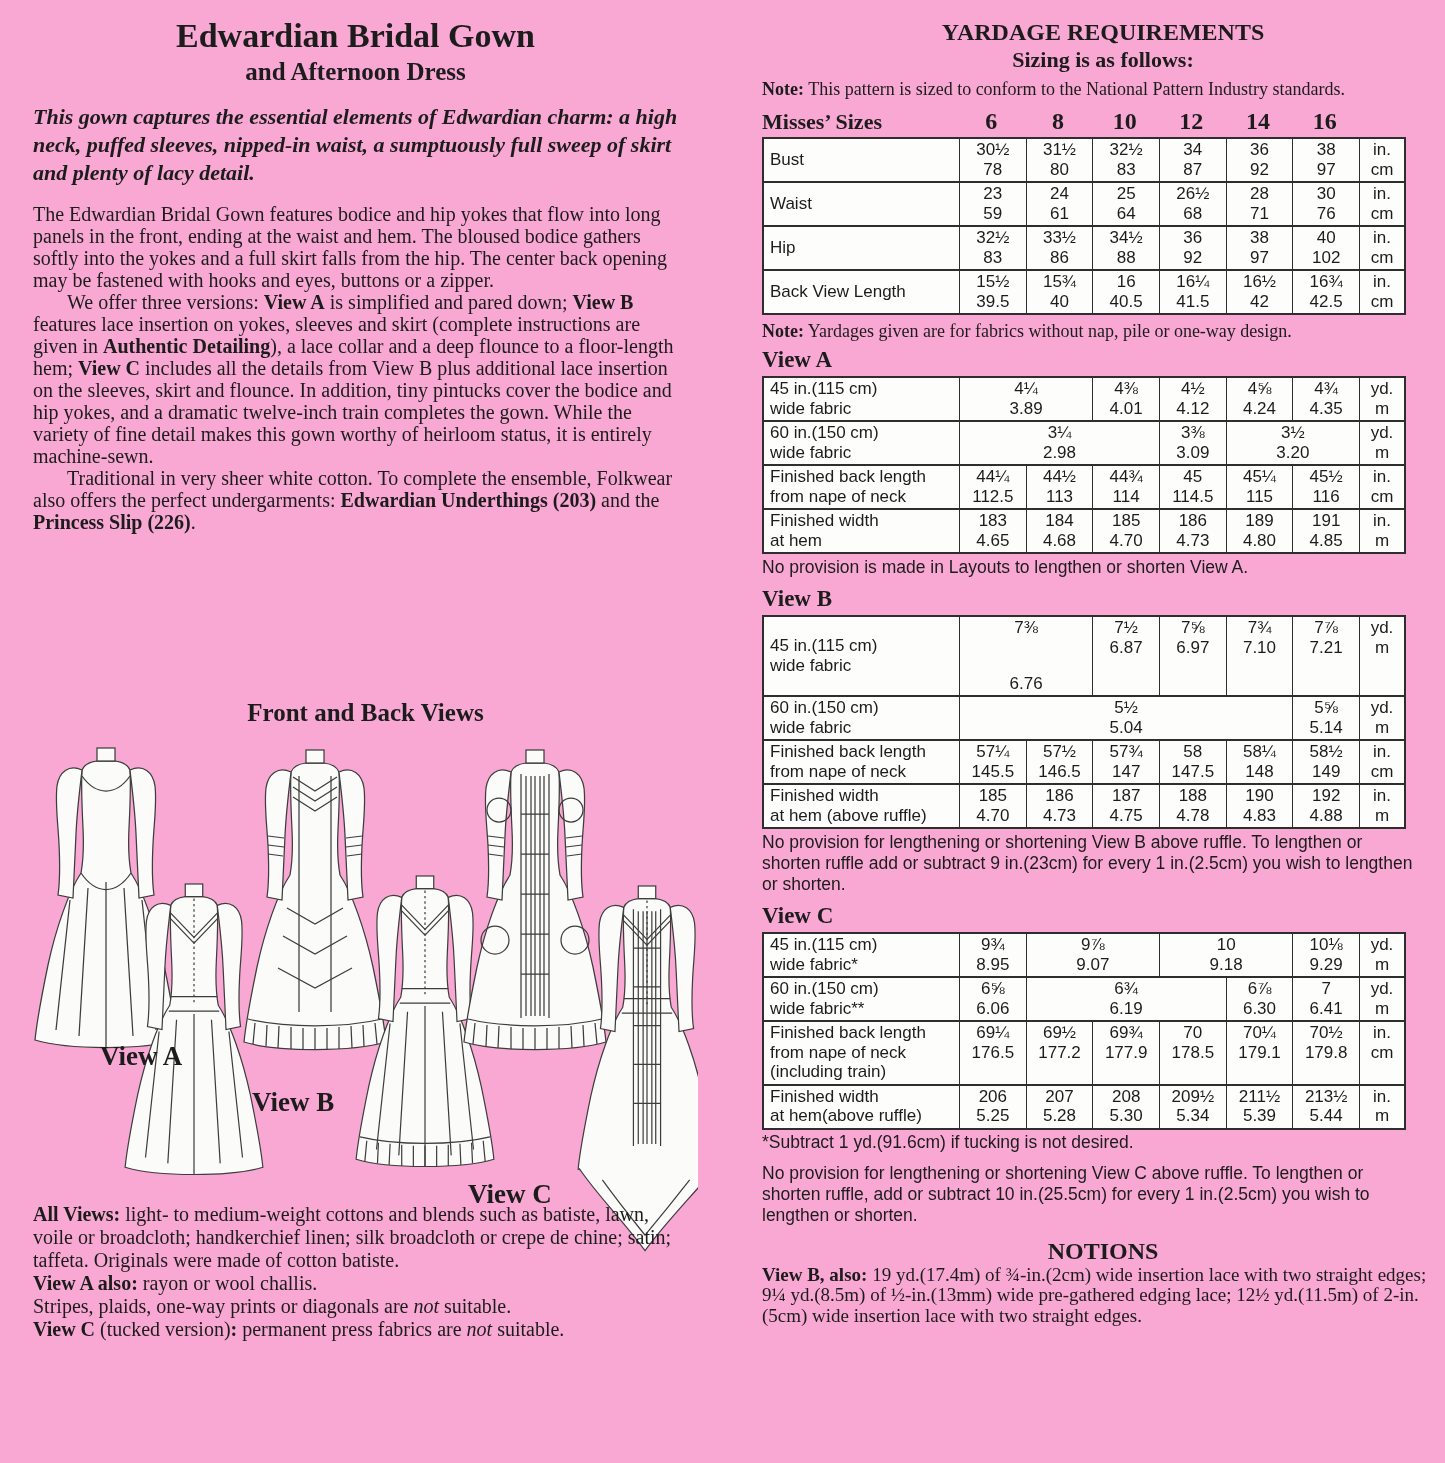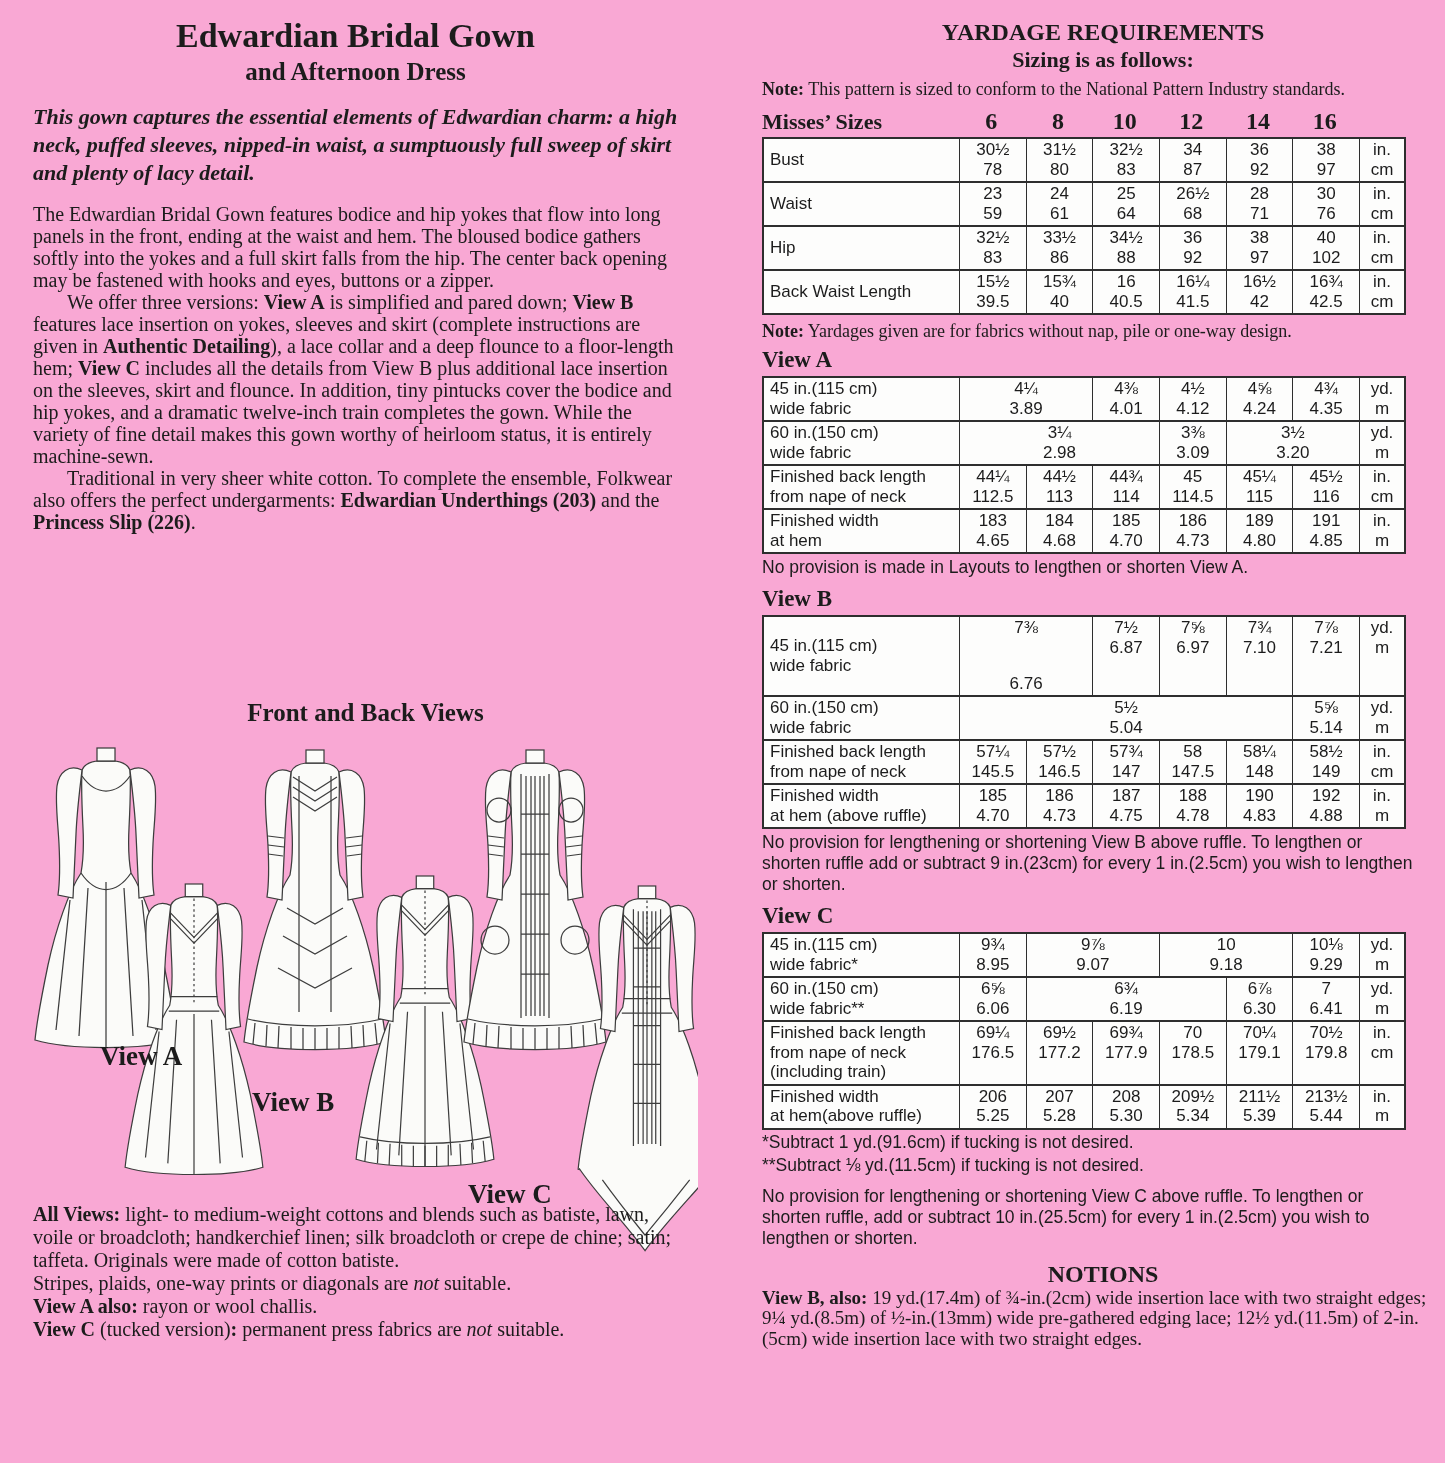--- a/index.html
+++ b/index.html
@@ -143,22 +143,22 @@
       </g>
     </g>
   </svg>
 
   <div class="vlabel vlabel-a">View A</div>
   <div class="vlabel vlabel-b">View B</div>
   <div class="vlabel vlabel-c">View C</div>
 
   <section class="fabrics">
     <p><span class="b">All Views:</span><span> light- to medium-weight cottons and blends such as batiste, lawn, voile or broadcloth; handkerchief linen; silk broadcloth or crepe de chine; satin; taffeta. Originals were made of cotton batiste.</span></p>
+    <p><span class="b">View A also:</span><span> rayon or wool challis.</span></p>
     <p><span>Stripes, plaids, one-way prints or diagonals are </span><span class="i">not</span><span> suitable.</span></p>
-    <p><span class="b">View A also:</span><span> rayon or wool challis.</span></p>
     <p><span class="b">View C</span><span> (tucked version)</span><span class="b">:</span><span> permanent press fabrics are </span><span class="i">not</span><span> suitable.</span></p>
   </section>
 
   <section class="right-col">
     <h3 class="rh1">YARDAGE REQUIREMENTS</h3>
     <h4 class="rh2">Sizing is as follows:</h4>
     <p class="note"><span class="b">Note:</span><span> This pattern is sized to conform to the National Pattern Industry standards.</span></p>
 
     <div class="sizes-head">
         <div class="corner">Misses’ Sizes</div>
@@ -258,21 +258,21 @@
         </div>
         <div class="cell val">
           <div>40</div>
           <div>102</div>
         </div>
         <div class="cell unit">
           <div>in.</div>
           <div>cm</div>
         </div>
         <div class="cell lab lastrow">
-          <div>Back Waist Length</div>
+          <div>Back View Length</div>
         </div>
         <div class="cell val lastrow">
           <div>15½</div>
           <div>39.5</div>
         </div>
         <div class="cell val lastrow">
           <div>15¾</div>
           <div>40</div>
         </div>
         <div class="cell val lastrow">
@@ -639,19 +639,18 @@
         <div class="cell val lastrow">
           <div>213½</div>
           <div>5.44</div>
         </div>
         <div class="cell unit lastrow">
           <div>in.</div>
           <div>m</div>
         </div>
       </div>
     <p class="fn star">*Subtract 1 yd.(91.6cm) if tucking is not desired.</p>
-    <p class="fn star">**Subtract ⅛ yd.(11.5cm) if tucking is not desired.</p>
     <p class="fn" style="margin-top:10px;">No provision for lengthening or shortening View C above ruffle. To lengthen or shorten ruffle, add or subtract 10 in.(25.5cm) for every 1 in.(2.5cm) you wish to lengthen or shorten.</p>
 
     <h3 class="rh1 notions-h">NOTIONS</h3>
     <p class="npara"><span class="b">View B, also:</span><span> 19 yd.(17.4m) of ¾-in.(2cm) wide insertion lace with two straight edges; 9¼ yd.(8.5m) of ½-in.(13mm) wide pre-gathered edging lace; 12½ yd.(11.5m) of 2-in.(5cm) wide insertion lace with two straight edges.</span></p>
   </section>
 </div>
 
 </body></html>

